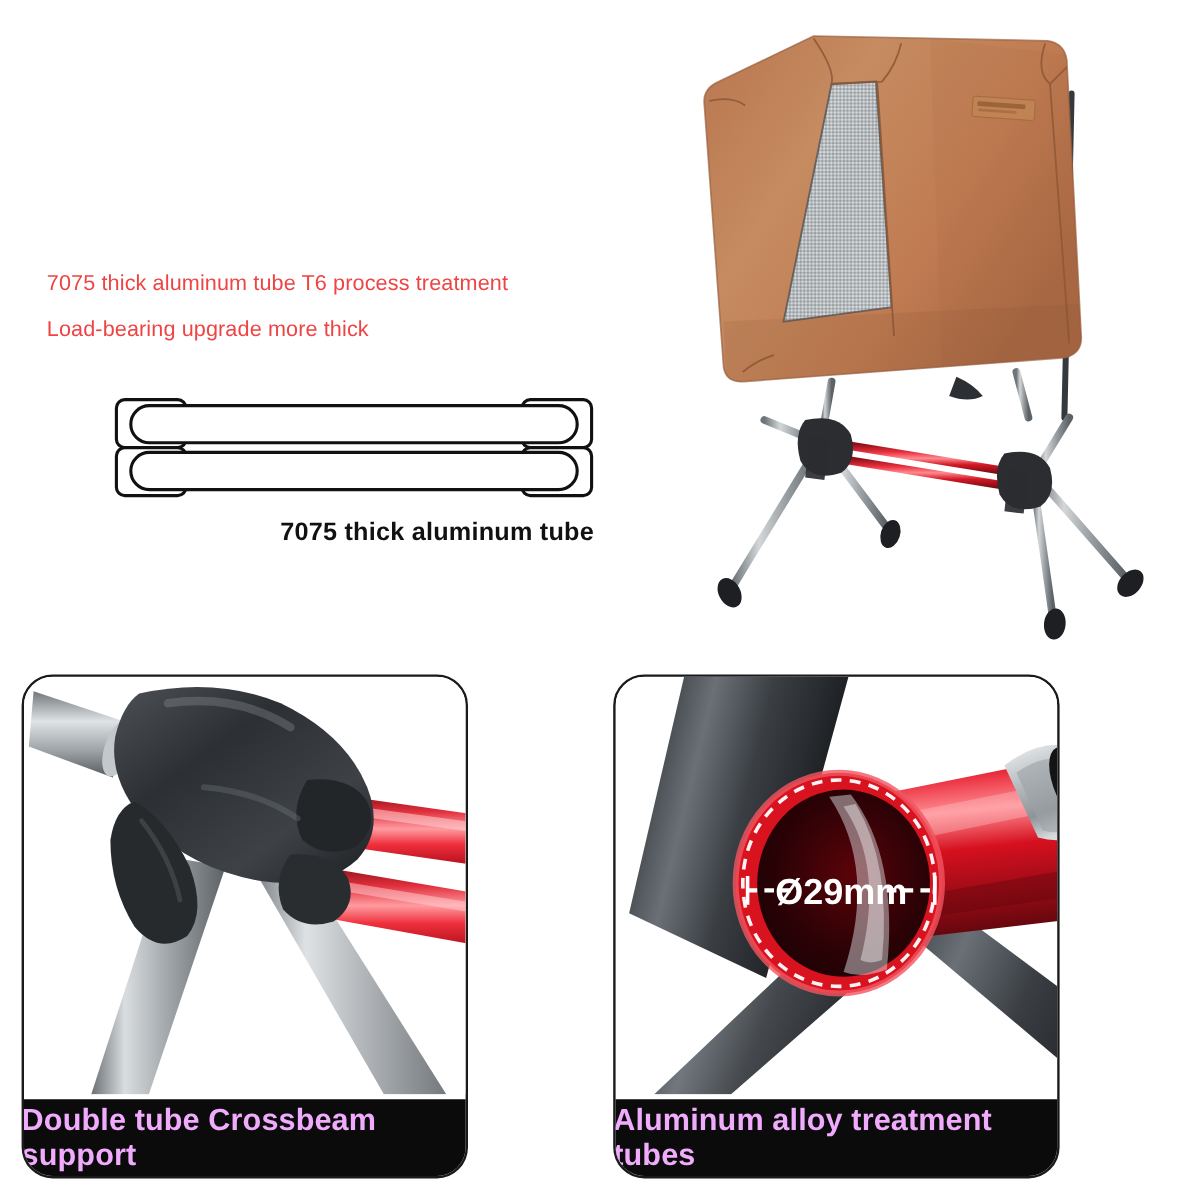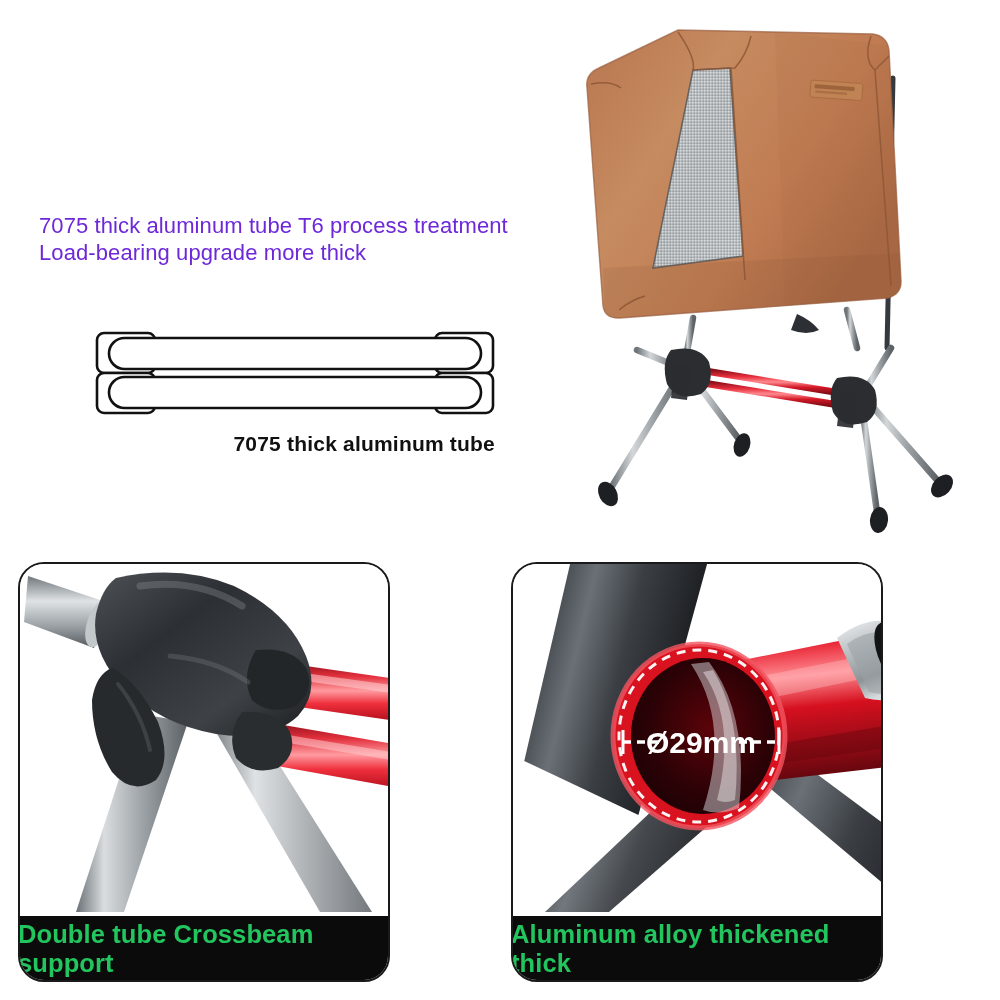--- a/index.html
+++ b/index.html
@@ -24,25 +24,26 @@
     letter-spacing:-0.5px;
     color:#0c0c0c;
     white-space:nowrap;
     transform:scaleX(0.97);
     transform-origin:left center;
   }
   .subtitle{
     position:absolute;left:39px;top:212px;width:520px;
   }
   .subtitle .sline{
-    font-size:22px;
+    font-size:18px;
     line-height:27px;
-    color:#6d28d9;
+    color:#ef4444;
     letter-spacing:0.1px;
     white-space:nowrap;
+    margin-top:11px;
   }
 
   
   .tube-diagram{position:absolute;left:95px;top:328px;width:400px;height:90px;}
   .tube-caption{
     position:absolute;left:95px;top:432px;width:400px;
     text-align:right;
     font-size:21px;font-weight:bold;color:#111;
     letter-spacing:0.2px;
   }
@@ -60,21 +61,21 @@
     box-sizing:border-box;
   }
   .panel-left{left:18px;}
   .panel-right{left:511px;}
   .panel-media{position:absolute;left:0;top:0;width:100%;height:348px;overflow:hidden;}
   .panel-caption{
     position:absolute;left:-2px;bottom:-2px;width:calc(100% + 4px);height:66px;
     background:#0b0b0b;
     border-radius:0 0 26px 26px;
     display:flex;align-items:center;justify-content:center;
-    color:#22c55e;
+    color:#f0abfc;
     font-size:25.5px;
     font-weight:bold;
     letter-spacing:0.1px;
     box-sizing:border-box;
   }
   svg{display:block;}
 </style>
 </head>
 <body>
 
@@ -371,16 +372,16 @@
 
         <g>
           <line x1="110" y1="178" x2="152" y2="178" stroke="#ffffff" stroke-width="3.5" stroke-dasharray="8 6"></line>
           <line x1="226" y1="178" x2="266" y2="178" stroke="#ffffff" stroke-width="3.5" stroke-dasharray="8 6"></line>
           <line x1="110" y1="166" x2="110" y2="190" stroke="#ffffff" stroke-width="3"></line>
           <line x1="266" y1="166" x2="266" y2="190" stroke="#ffffff" stroke-width="3"></line>
           <text id="dim-text" x="188" y="189" text-anchor="middle" font-family="Liberation Sans, sans-serif" font-size="30" font-weight="bold" fill="#ffffff">Ø29mm</text>
         </g>
       </svg>
     </div>
-    <div class="panel-caption">Aluminum alloy thickened thick</div>
+    <div class="panel-caption">Aluminum alloy treatment tubes</div>
   </div>
 
 </div>
 
 </body></html>

